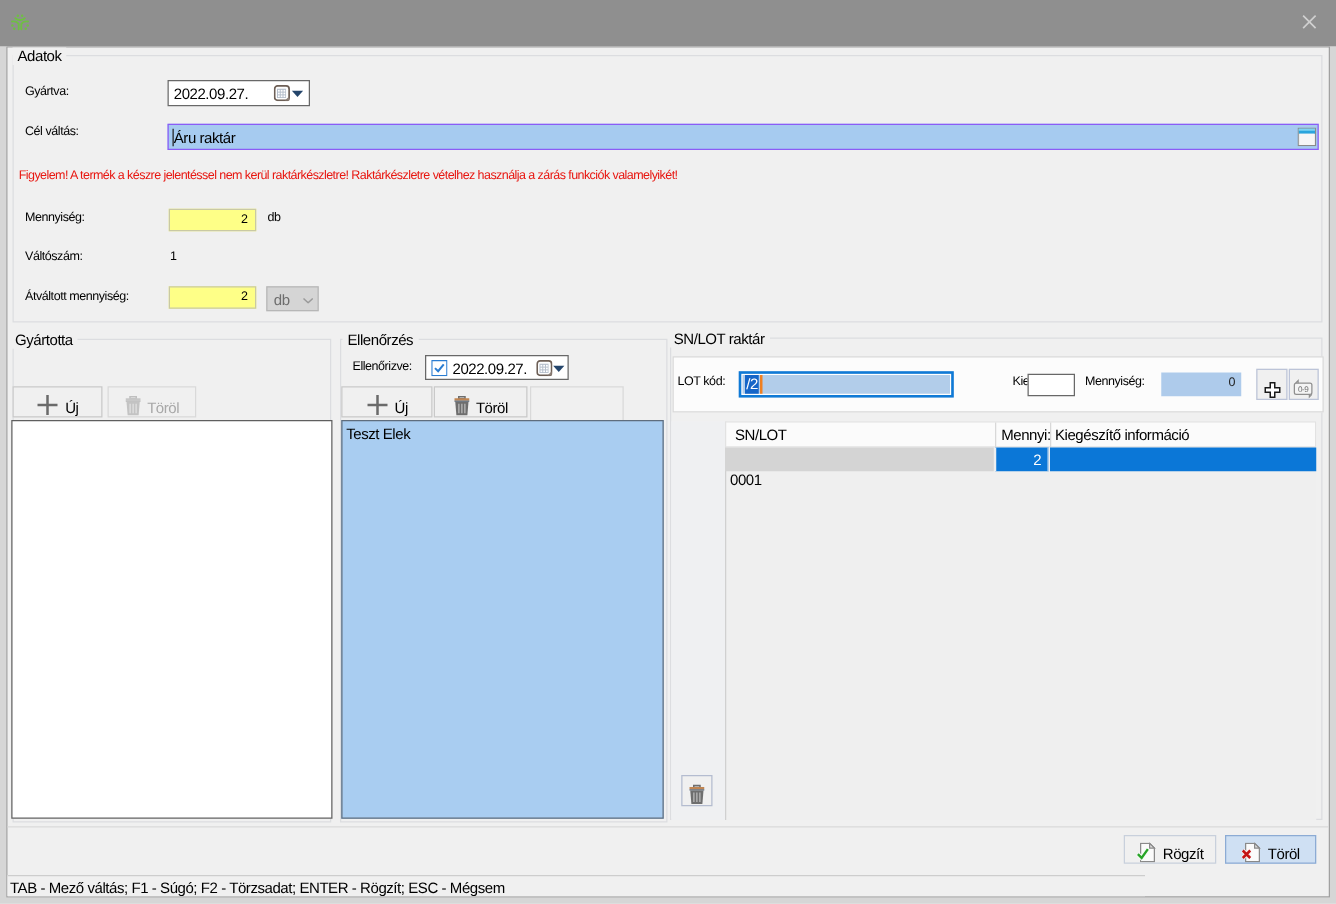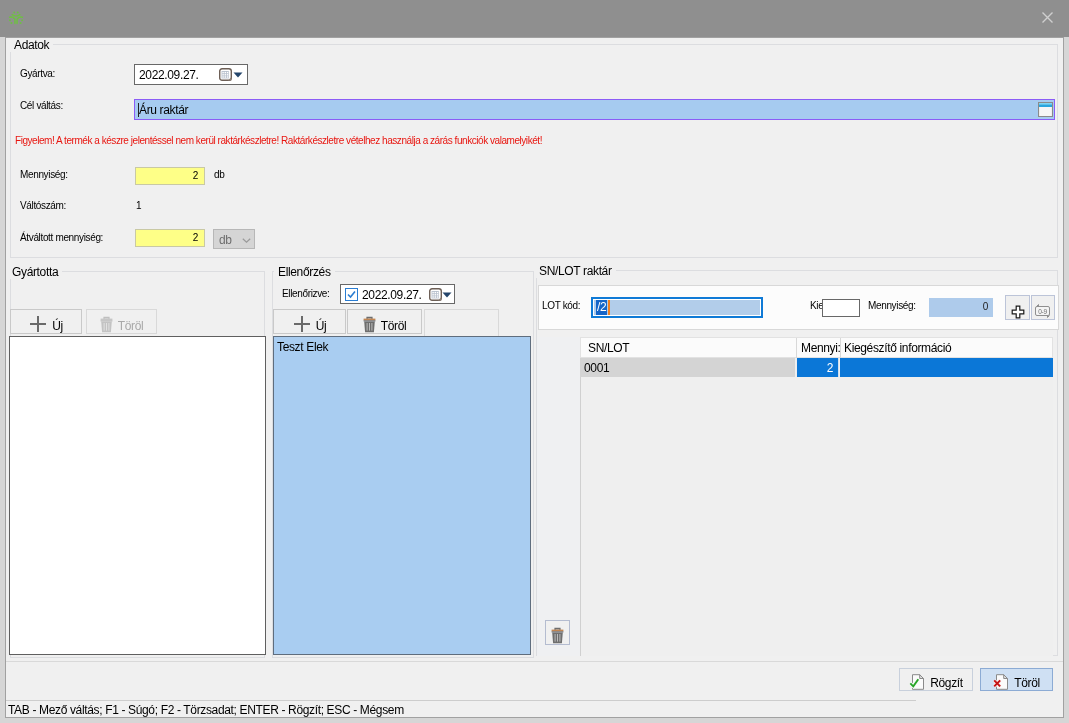--- a/index.html
+++ b/index.html
@@ -205,21 +205,21 @@
 <div class="abs" style="left:537px;top:337px;width:44px;height:319px;background:#eff0f2"></div>
 <div class="abs" style="left:580px;top:337px;width:473px;height:319px;background:#efefef;border-left:1px solid #d0d0d0"></div>
 <div class="abs" style="left:580px;top:337px;width:473px;height:21px;background:#fbfbfb;border:1px solid #e2e2e2">
   <span class="abs" style="left:7px;top:3px">SN/LOT</span>
   <span class="abs" style="left:220px;top:3px">Mennyi:</span>
   <span class="abs" style="left:263px;top:3px">Kiegészítő információ</span>
   <div class="abs" style="left:215px;top:0;width:1px;height:20px;background:#d8d8d8"></div>
   <div class="abs" style="left:259px;top:0;width:1px;height:20px;background:#d8d8d8"></div>
 </div>
 <div class="abs" style="left:580px;top:358px;width:215px;height:19px;background:#d4d4d4">
-  <span class="abs" style="left:4px;top:3px">0001</span>
+  <span class="abs" style="left:4px;top:19px">0001</span>
 </div>
 <div class="abs" style="left:796px;top:358px;width:43px;height:19px;background:#0b77d7;border-left:1px solid #eceff2;border-right:1px solid #cfe0ef">
   <span class="abs" style="right:5px;top:3px;color:#fff">2</span>
 </div>
 <div class="abs" style="left:840px;top:358px;width:213px;height:19px;background:#0b77d7"></div>
 
 <div class="btn" style="left:545px;top:620px;width:25px;height:25px;border-color:#b4bcd0">
   <svg style="margin:0" width="13" height="17" viewBox="0 0 13 17">
       <path d="M4 1.4 H9 V3 H4 Z" fill="none" stroke="#6e6e6e" stroke-width="1.2"></path>
       <rect x="0.6" y="2.6" width="11.8" height="1.9" fill="#c08552"></rect>

